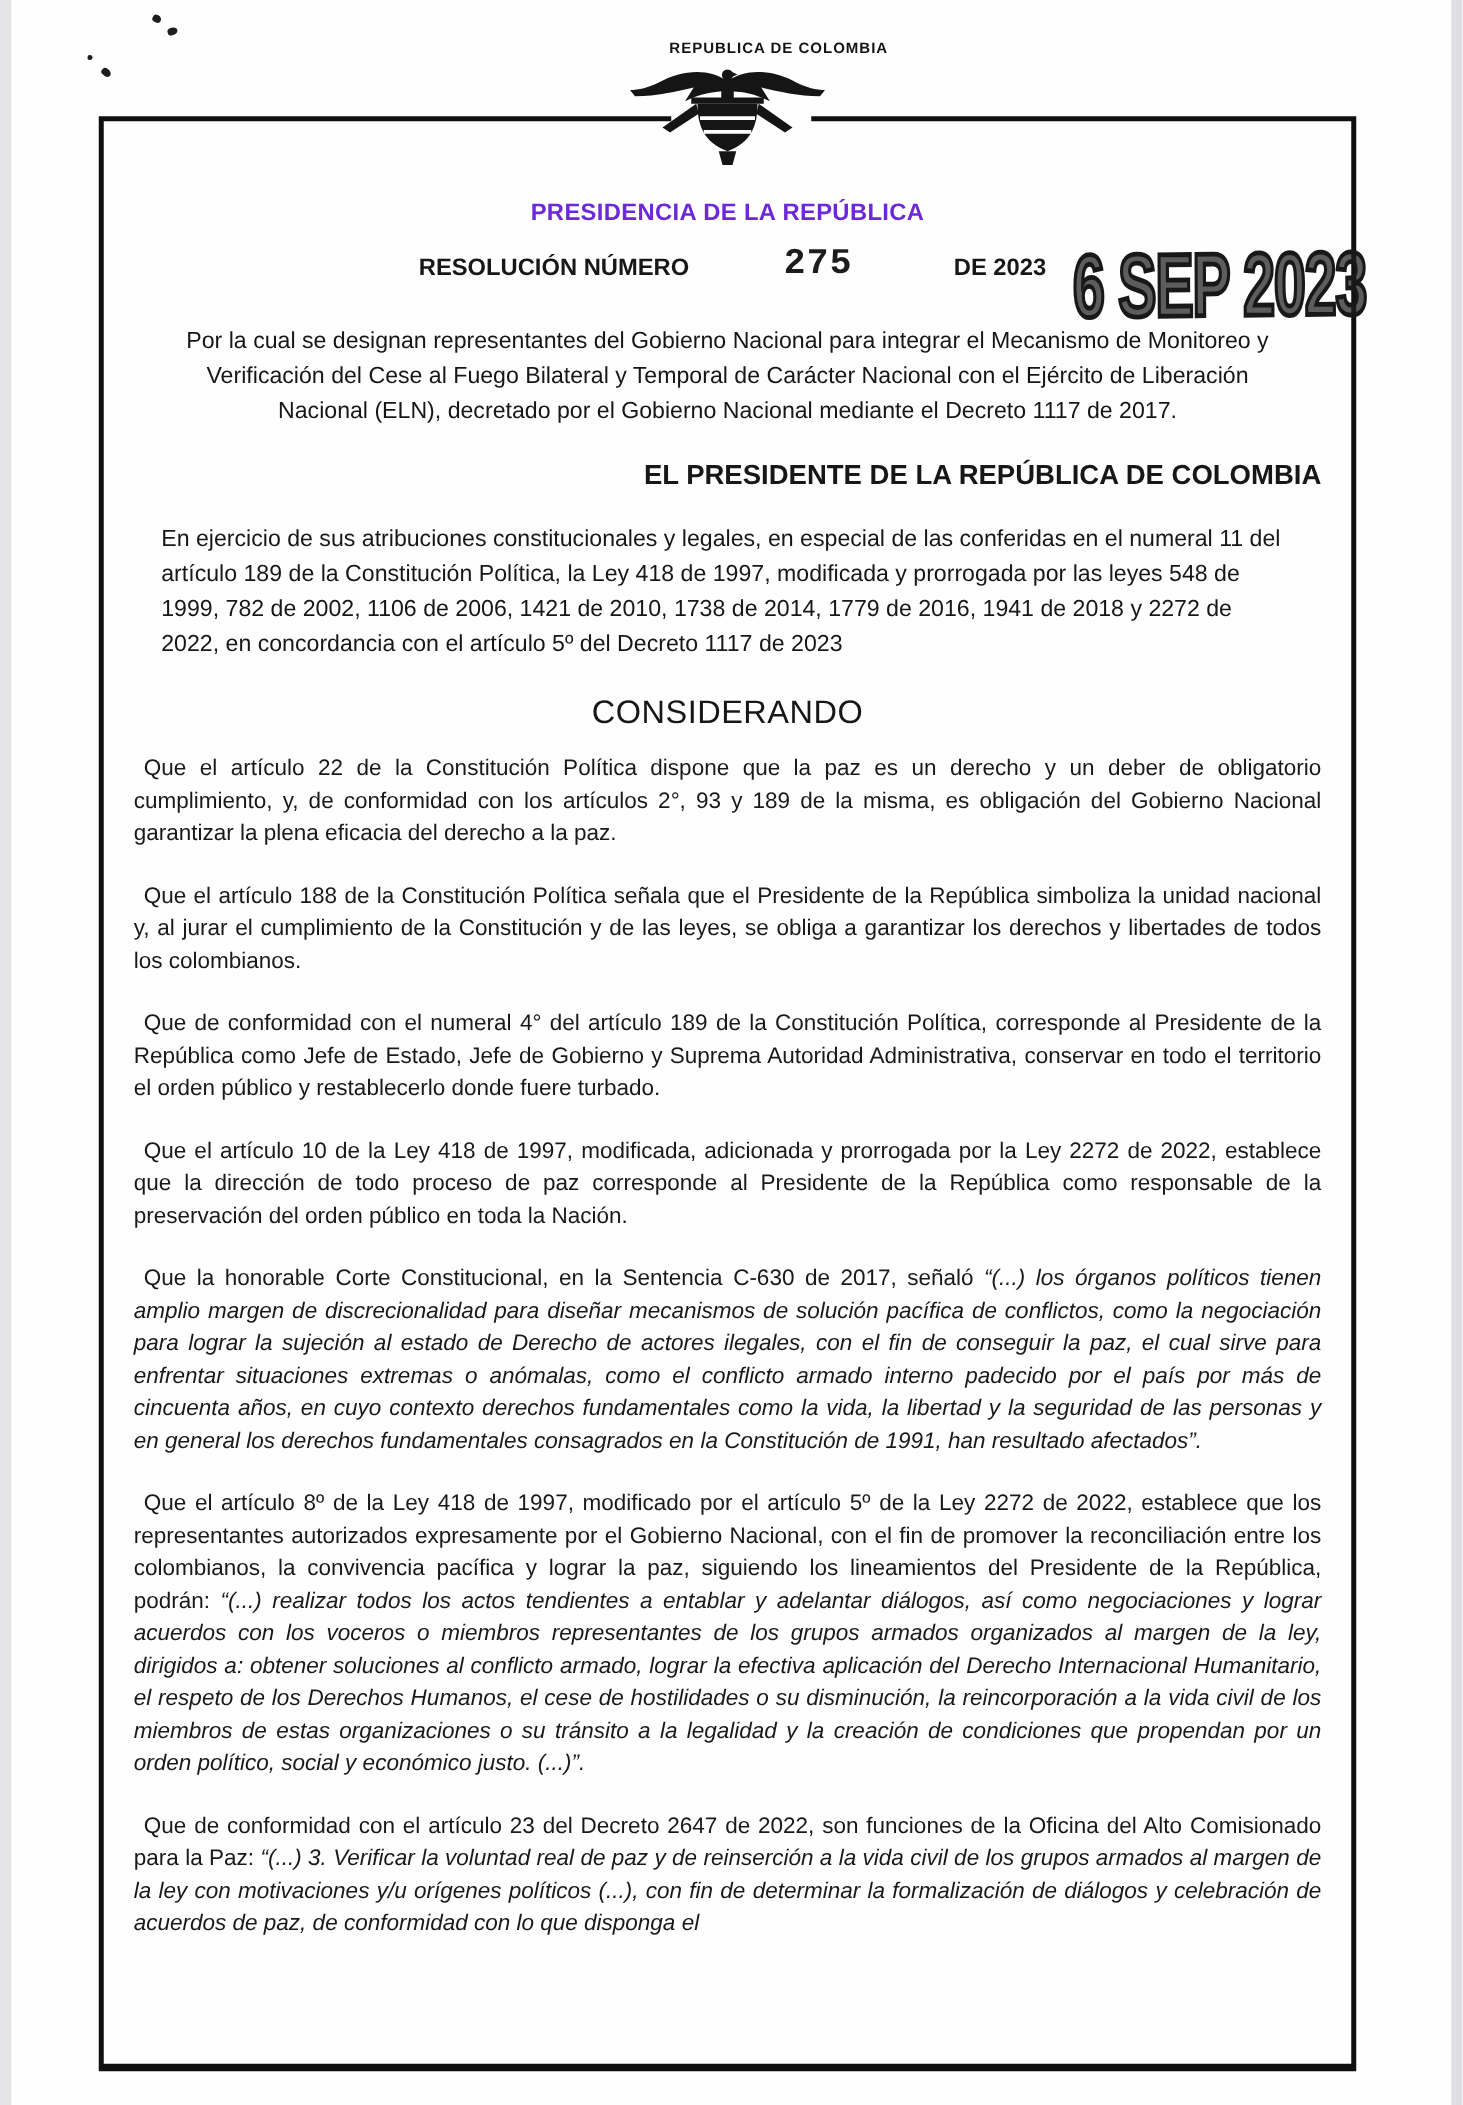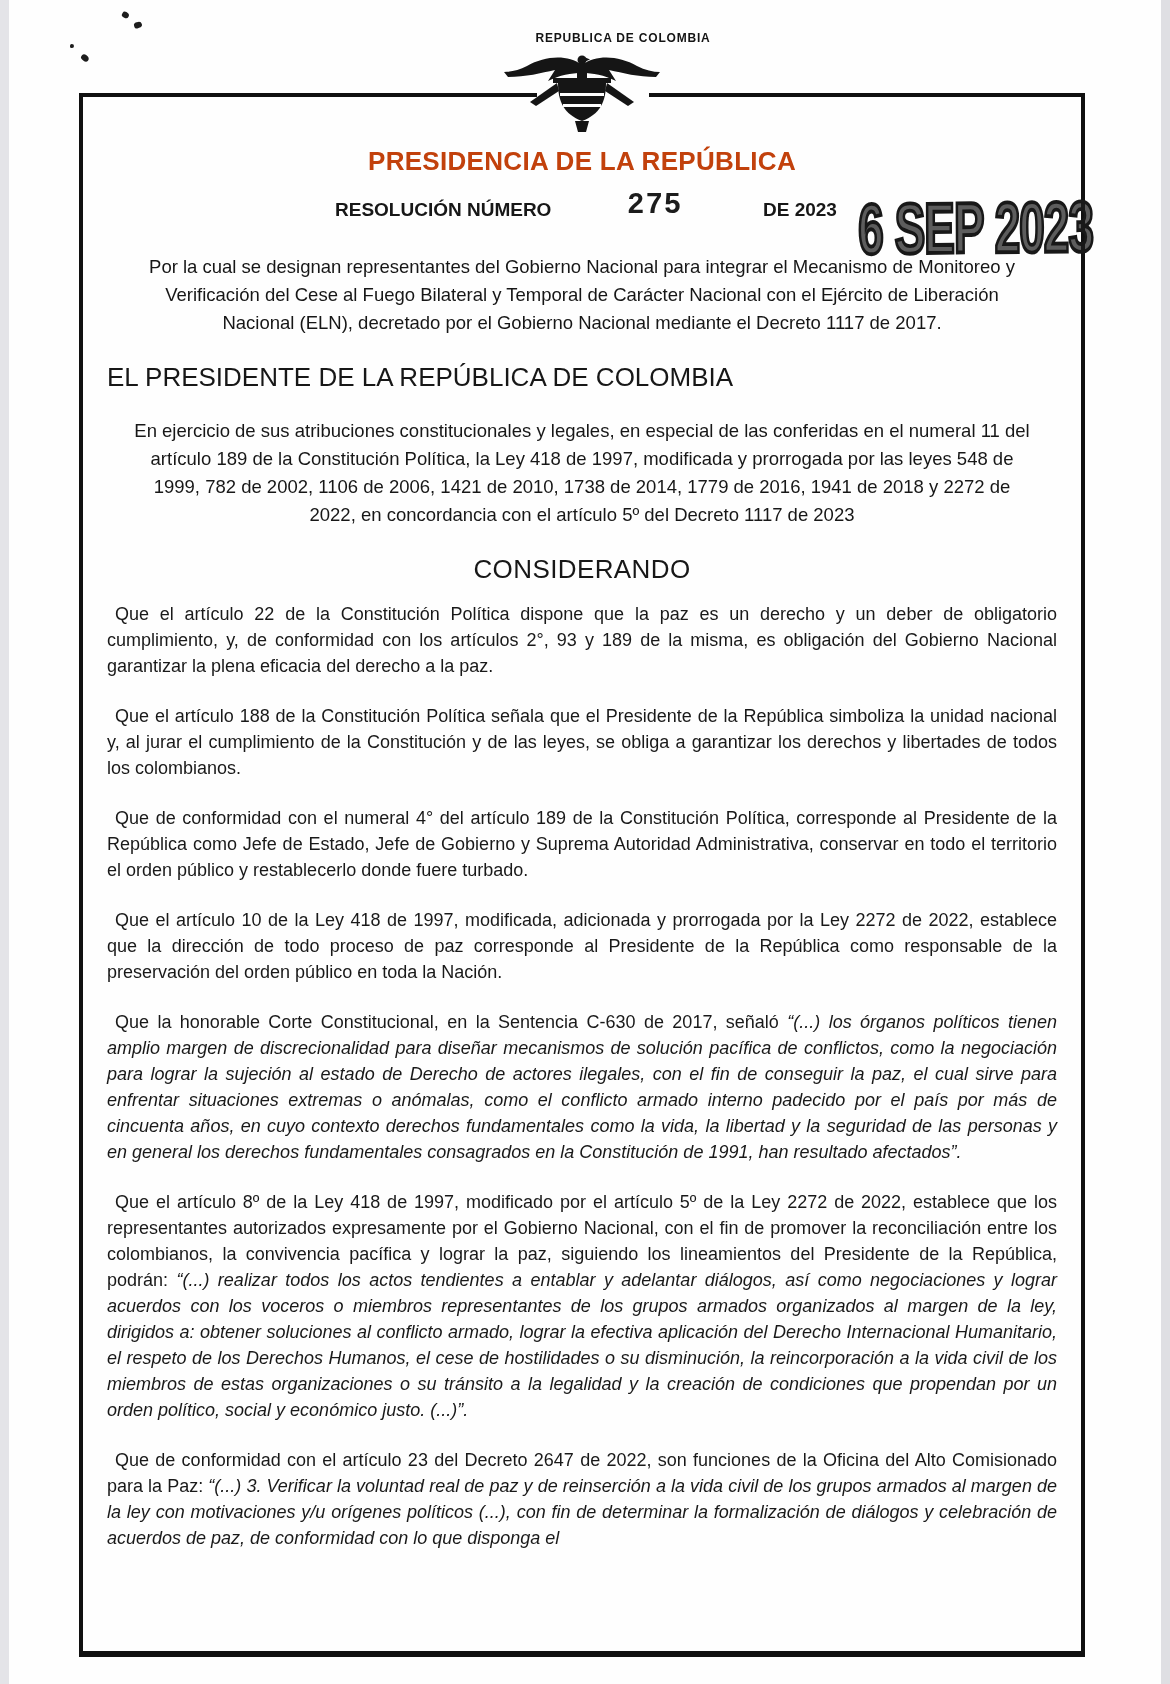--- a/index.html
+++ b/index.html
@@ -22,39 +22,39 @@
 
   .country{position:absolute;left:0;top:31px;width:1166px;text-align:center;
            font-size:12px;font-weight:bold;letter-spacing:.8px;color:#141414;padding-left:40px;}
   .coa{position:absolute;left:497px;top:50px;width:170px;height:90px;z-index:3;}
 
   .frame{position:absolute;left:79px;top:93px;width:1006px;height:1564px;
          box-sizing:border-box;border:4px solid #101010;border-bottom-width:6px;
          background:transparent;}
   .frame-inner{position:absolute;left:24px;right:24px;top:0;}
 
-  .doc-title{margin:0;padding-top:49px;text-align:center;font-size:26px;
-             font-weight:bold;letter-spacing:.3px;color:#c2410c;}
+  .doc-title{margin:0;padding-top:63px;text-align:center;font-size:19px;
+             font-weight:bold;letter-spacing:.3px;color:#6d28d9;}
 
   .res-row{position:relative;height:52px;margin-top:14px;}
   .res-label{position:absolute;left:228px;top:8px;font-size:19px;font-weight:bold;}
   .res-number{position:absolute;left:520px;top:-2px;font-size:29px;
               font-family:"Liberation Mono",monospace;font-weight:bold;
               letter-spacing:1px;color:#1c1c1c;}
   .res-year{position:absolute;left:656px;top:8px;font-size:19px;font-weight:bold;}
 
   .stamp{position:absolute;left:858px;top:187px;z-index:5;
          font-size:46px;font-weight:800;letter-spacing:-1px;white-space:nowrap;
          color:rgba(30,30,30,.72);-webkit-text-stroke:2.5px #181818;
          transform:scaleY(1.55) rotate(-.4deg);transform-origin:left top;}
 
   .subject{width:902px;margin:10px auto 0;text-align:center;
            font-size:18.5px;line-height:28px;color:#161616;}
-  .issuer{margin:25px 0 0;text-align:left;font-size:26px;font-weight:normal;}
-  .powers{width:906px;margin:24px auto 0;text-align:center;
+  .issuer{margin:25px 0 0;text-align:right;font-size:22px;font-weight:bold;}
+  .powers{width:906px;margin:24px auto 0;text-align:left;
           font-size:18.5px;line-height:28px;}
   .considering{margin:25px 0 0;text-align:center;font-size:26px;
                font-weight:normal;letter-spacing:.4px;}
 
   .paras{margin-top:16px;}
   .paras p{margin:0 0 24px;font-size:18px;line-height:26px;text-align:justify;
            text-indent:8px;color:#191919;}
   .paras .it{font-style:italic;}
 </style>
 </head>

